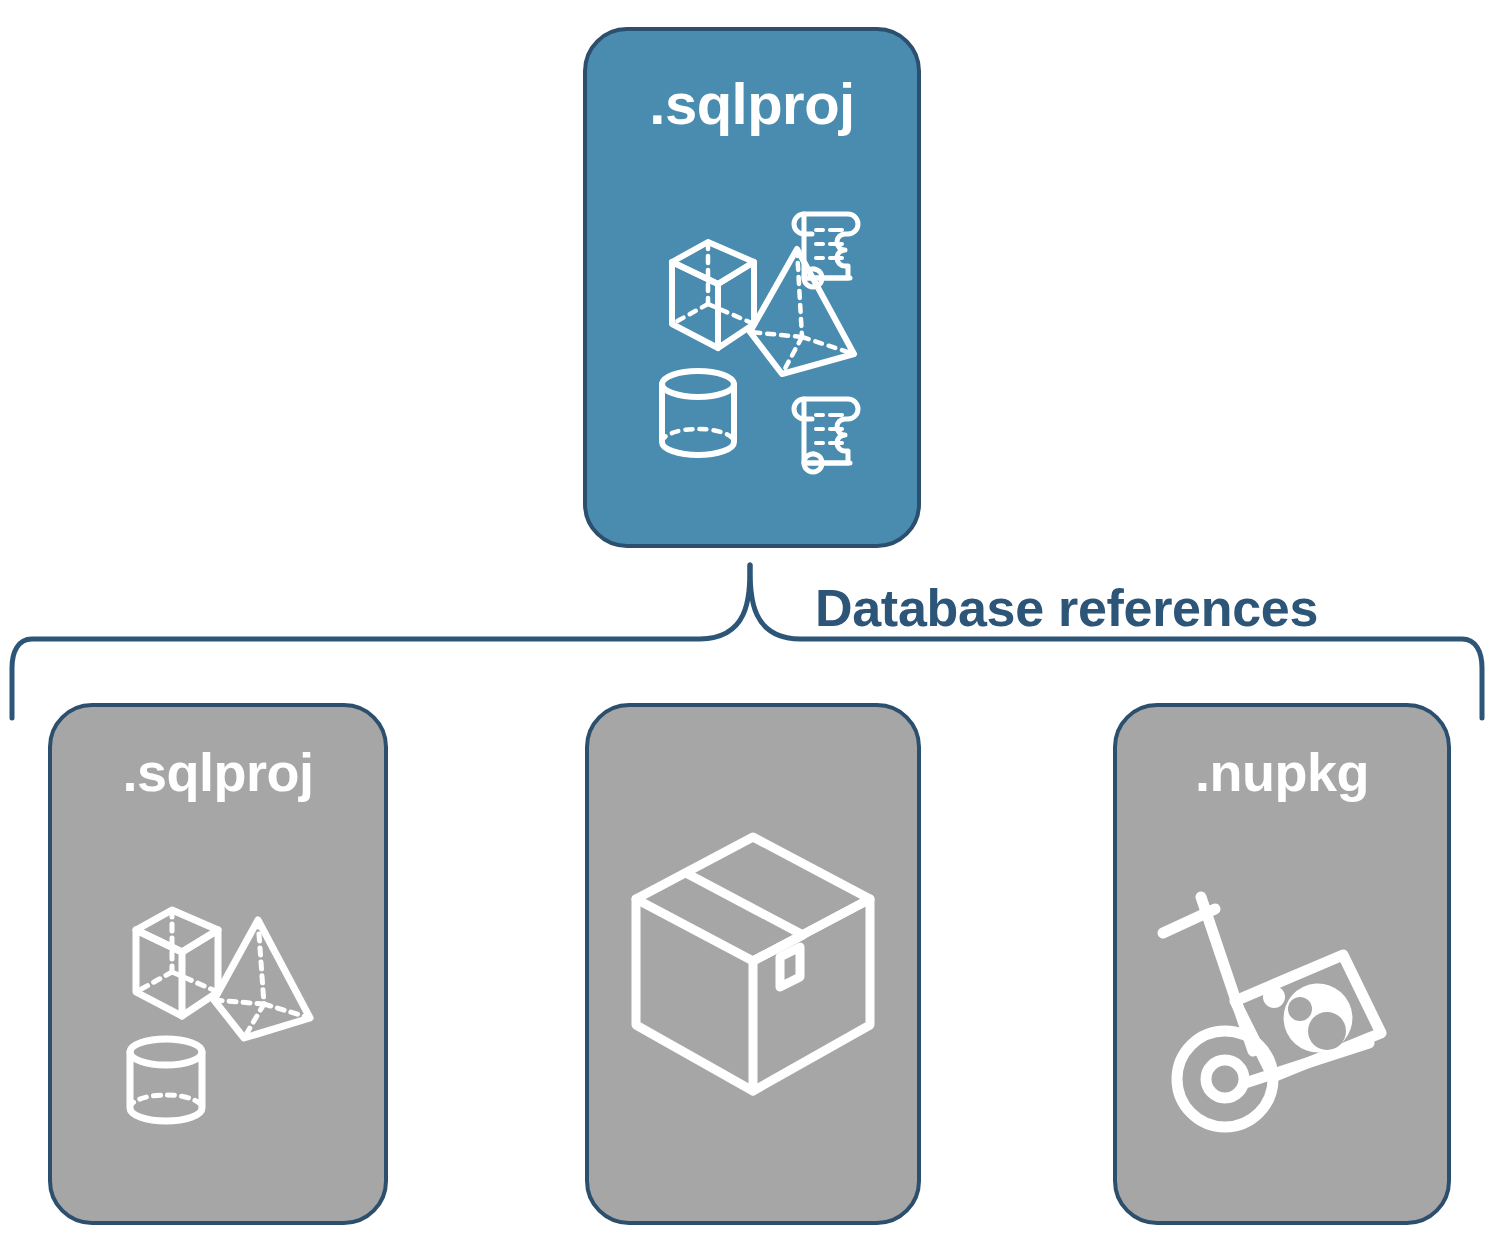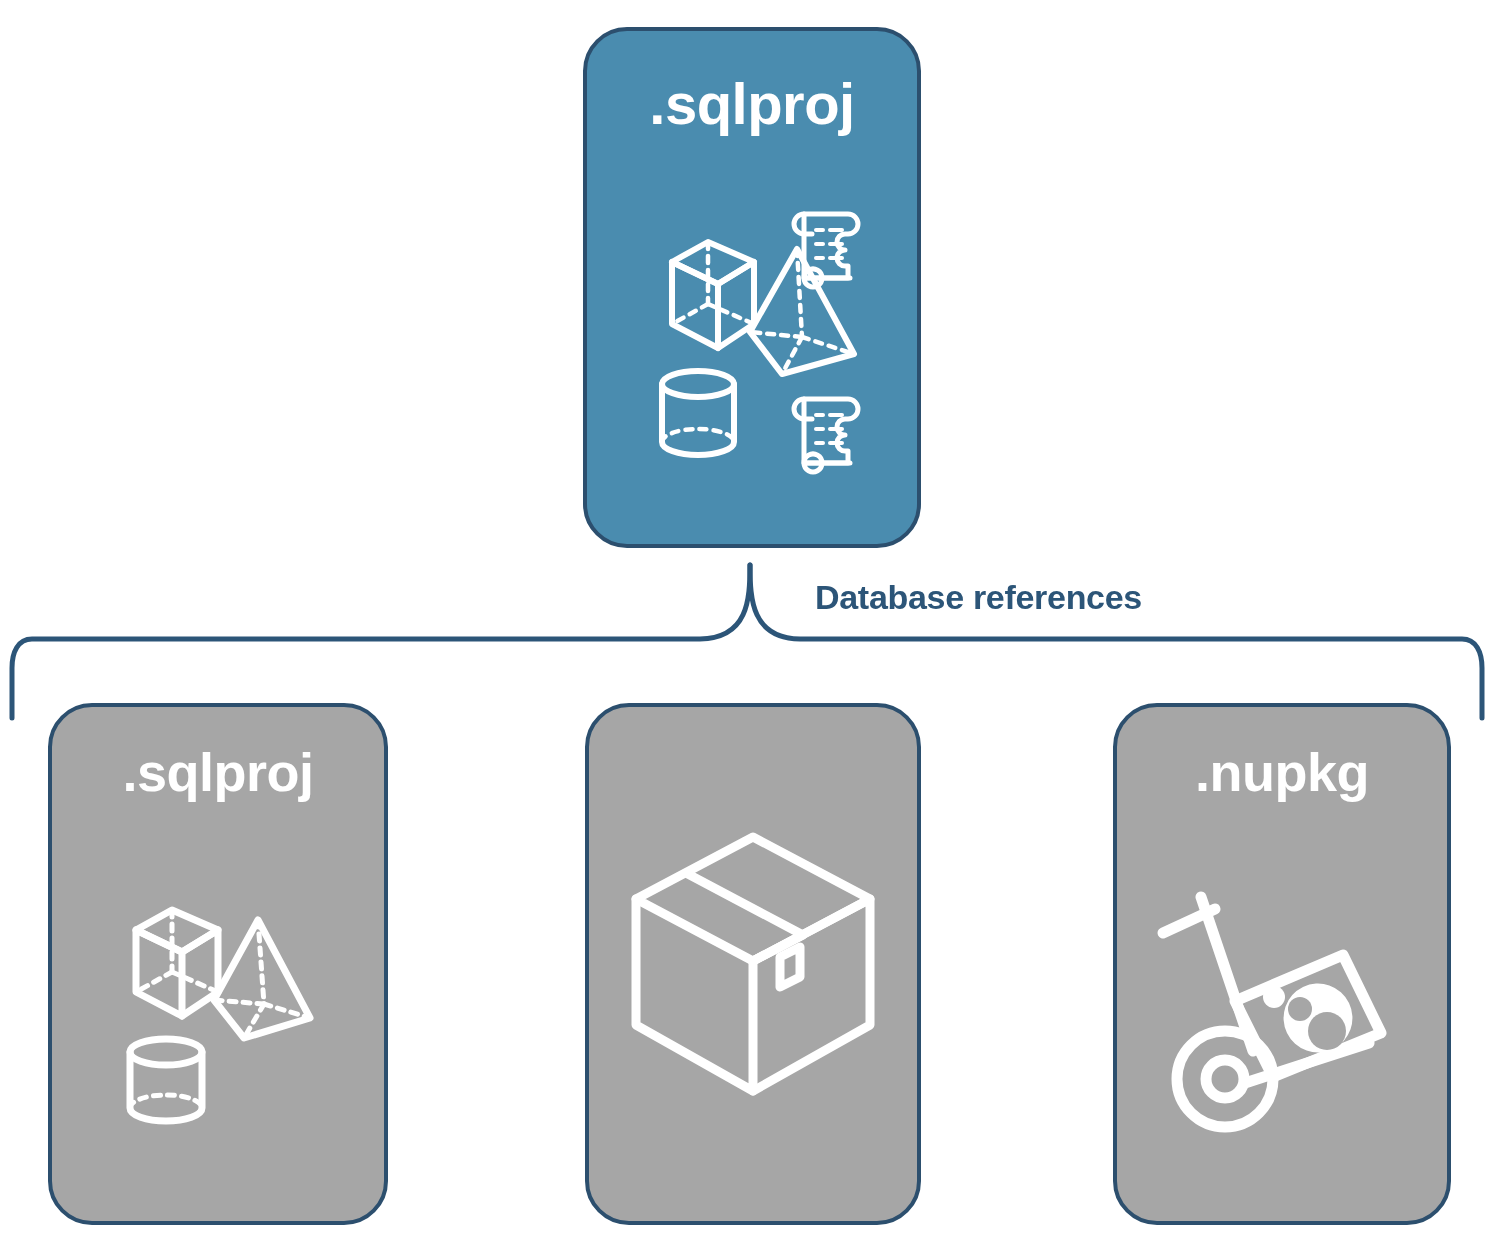--- a/index.html
+++ b/index.html
@@ -94,21 +94,21 @@
     width: 1500px;
     height: 200px;
     pointer-events: none;
   }
 
   
   #bracket-label {
     position: absolute;
     left: 815px;
     top: 578px;
-    font-size: 34px;
+    font-size: 52px;
     font-weight: bold;
     color: #2C5578;
     letter-spacing: -0.3px;
     white-space: nowrap;
   }
 </style>
 </head>
 <body>
 
 <div id="stage">

